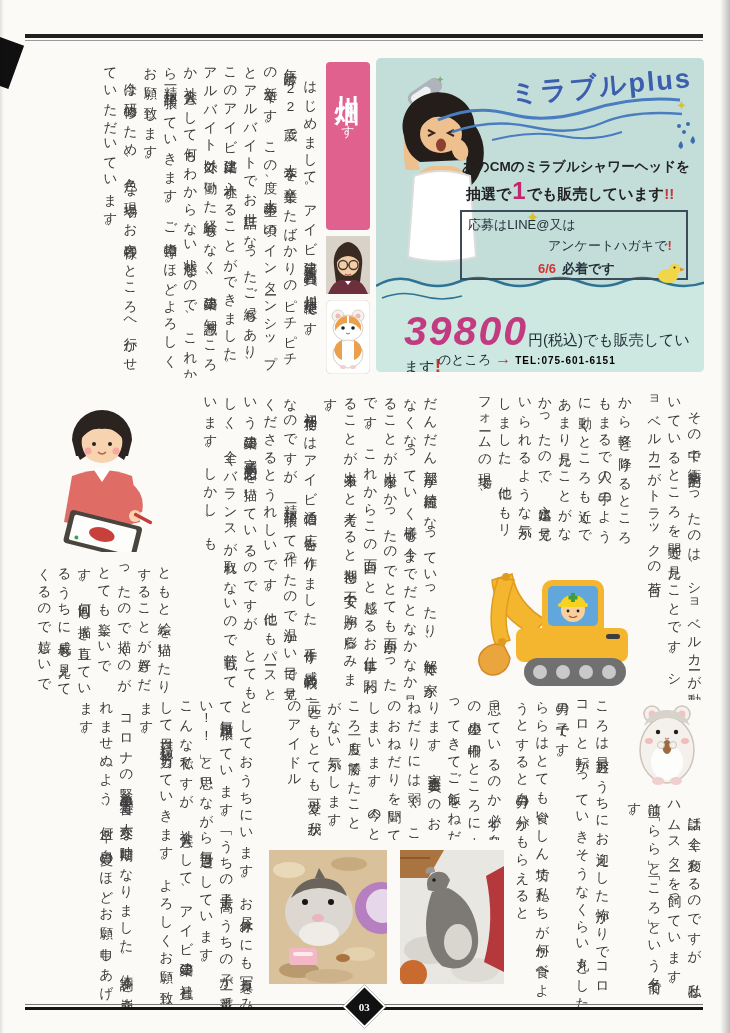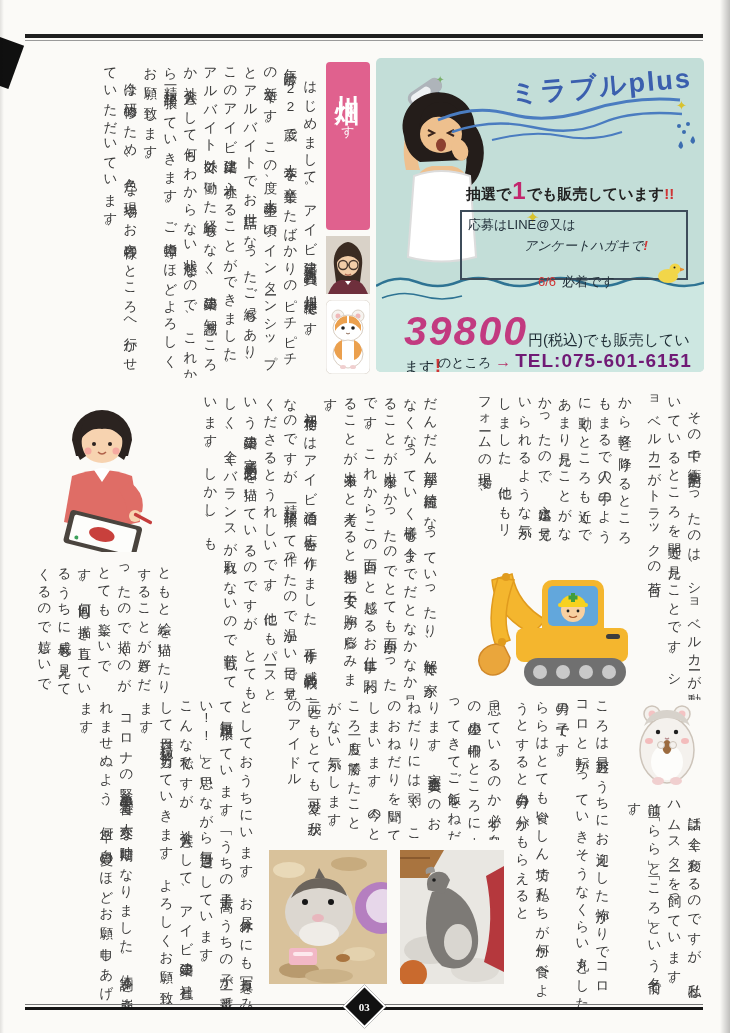--- a/index.html
+++ b/index.html
@@ -63,33 +63,33 @@
   .sp1{left:300px;top:40px;color:#d8c22e;}
   .sp2{left:150px;top:150px;color:#d8c22e;font-size:16px;}
   .sp3{left:60px;top:16px;color:#7ab06a;font-size:10px;}
   .ad-line1{position:absolute;left:86px;top:100px;width:240px;z-index:2;font-size:13.5px;
             font-weight:bold;color:#222;}
   .ad-line2{position:absolute;left:90px;top:119px;z-index:2;font-size:15px;font-weight:bold;color:#222;}
   .ad-line2 .num{color:#c2266d;font-size:24px;padding:0 1px;}
   .bang{color:#cf3434;font-weight:bold;}
   .ad-box{position:absolute;left:84px;top:152px;width:228px;height:70px;border:2px solid #3d4c5a;
           z-index:2;font-size:13px;color:#23313b;padding:4px 6px;box-sizing:border-box;}
-  .ad-box .bl2{margin-left:56px;margin-top:3px;font-style:italic;}
-  .ad-box .bl3{margin-left:70px;margin-top:18px;font-weight:normal;}
+  .ad-box .bl2{margin-left:80px;margin-top:3px;}
+  .ad-box .bl3{margin-left:70px;margin-top:5px;font-weight:bold;}
   .ad-box .date{color:#cf3434;margin-right:6px;}
   .duck{position:absolute;right:2px;bottom:-6px;}
   .ad-wave{position:absolute;left:0;top:206px;z-index:1;}
   .ad-note{position:absolute;left:56px;top:232px;z-index:2;font-size:13.5px;color:#1d2b33;}
   .ad-price{position:absolute;left:28px;top:250px;z-index:2;color:#1d2b33;}
   .ad-price .big{font-size:41px;font-weight:bold;color:#c23a80;font-style:italic;letter-spacing:2px;}
   .ad-price .rest{font-size:15px;}
   .ad-price .bang{font-size:19px;}
   .ad-tel{position:absolute;left:62px;top:292px;z-index:2;font-size:13px;color:#1d2b33;}
   .ad-tel .arrow{color:#b43468;font-weight:bold;font-size:16px;margin:0 4px;}
-  .ad-tel .tel{font-size:19px;font-weight:bold;letter-spacing:1px;color:#701a75;}
+  .ad-tel .tel{font-size:10px;font-weight:bold;letter-spacing:1px;color:#000000;}
 </style>
 </head>
 <body>
 
 <div class="page">
   <div class="scan-wedge"></div>
   <div class="edge-shade-r"></div>
   <div class="edge-shade-l"></div>
 
   <div class="rule-top">
@@ -138,20 +138,21 @@
         <circle cx="6" cy="6" r="2" fill="#3c6db0"></circle>
           <circle cx="15" cy="4" r="2" fill="#3c6db0"></circle>
         <circle cx="11" cy="12" r="2" fill="#3c6db0"></circle>
         <path d="M20,16 q4,5 0,8 q-5,-3 0,-8" fill="#3c6db0"></path>
         <path d="M8,21 q4,5 0,8 q-5,-3 0,-8" fill="#3c6db0"></path>
       </svg>
       <span class="sp sp1">✦</span>
       <span class="sp sp2">✦</span>
       <span class="sp sp3">✦</span>
 
+      <div class="ad-line1">あのCMのミラブルシャワーヘッドを</div>
       <div class="ad-line2">
         <span>抽選で</span><span class="num">1</span><span>でも販売しています</span><span class="bang">!!</span>
       </div>
 
       <div class="ad-box">
         <div class="bl1">応募はLINE@又は</div>
         <div class="bl2"><span>アンケートハガキで</span><span class="bang">!</span></div>
         <div class="bl3"><span class="date">6/6</span><span>必着です</span></div>
         <svg class="duck" width="28" height="22" viewBox="0 0 28 22">
           <ellipse cx="12" cy="14" rx="10" ry="7" fill="#f2d649"></ellipse>

